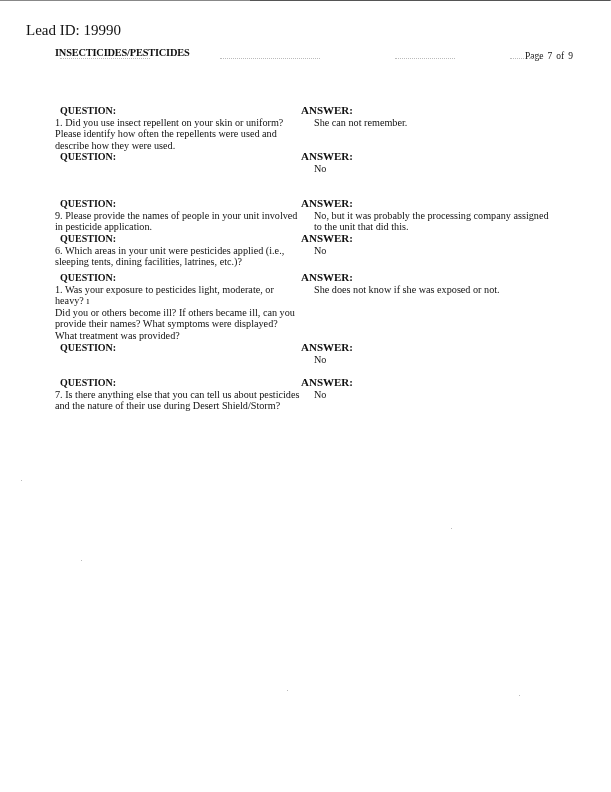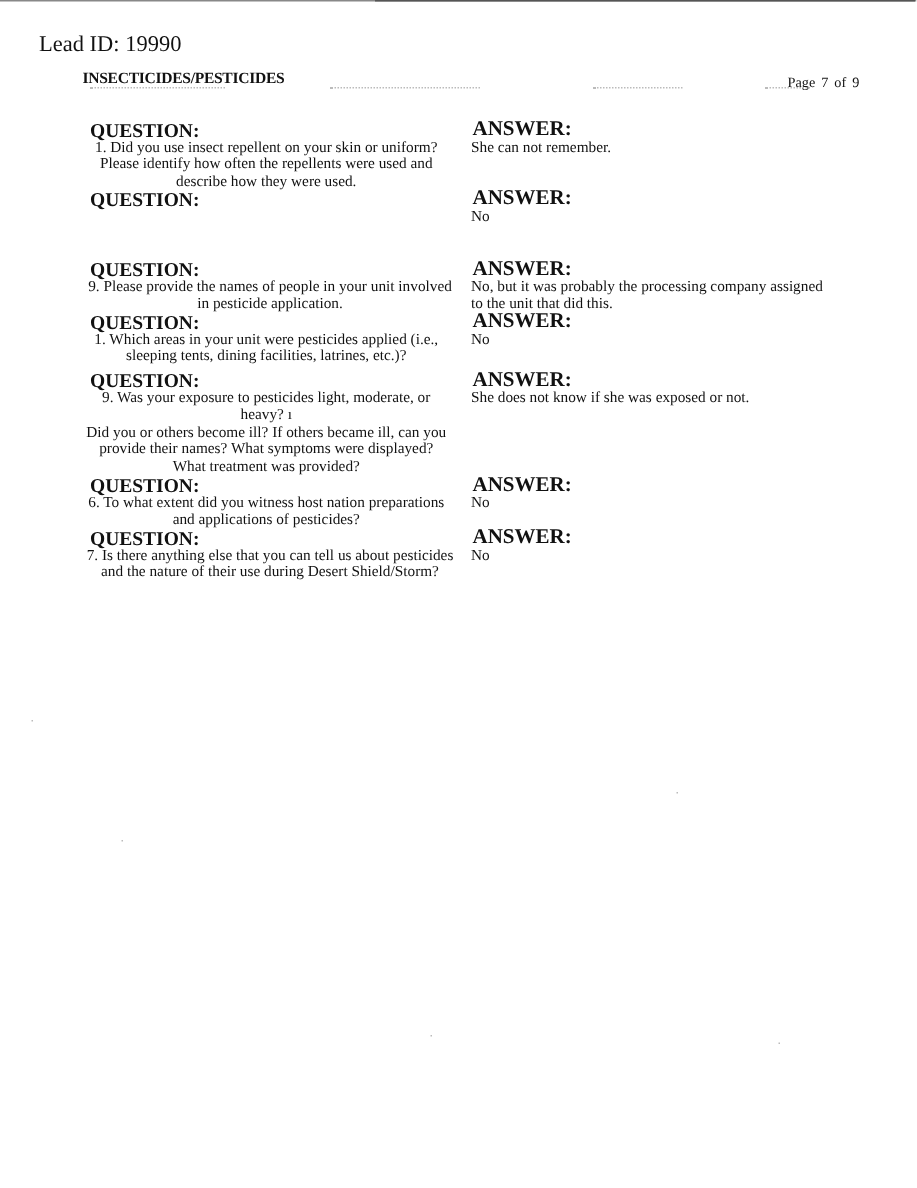--- a/index.html
+++ b/index.html
@@ -10,23 +10,23 @@
     }
     .topline { position: absolute; left: 0; top: 0; width: 611px; height: 1px; background: #888; }
     .topline2 { position: absolute; left: 250px; top: 0; width: 360px; height: 1px; background: #555; }
     .lead { position: absolute; left: 26px; top: 25px; font-size: 15px; }
     .page { position: absolute; left: 525px; top: 25px; font-size: 9.5px; margin-top: 26px; }
     .page span { margin-left: 4px; }
     .dots { position: absolute; top: 58px; height: 1px; border-top: 1px dotted #bbb; }
     .section { position: absolute; left: 55px; top: 47px; font-weight: bold; font-size: 10.4px; letter-spacing: -0.2px; }
     .qa { position: absolute; left: 55px; width: 550px; }
     .row { position: relative; }
-    .qlabel { font-weight: bold; padding-left: 5px; font-size: 13px; }
-    .alabel { position: absolute; left: 260px; top: 0; font-weight: bold; font-size: 14px; }
-    .qtext { width: 245px; white-space: pre-line; text-align: center; }
+    .qlabel { font-weight: bold; padding-left: 5px; font-size: 10px; margin-top: 24px; }
+    .alabel { position: absolute; left: 246px; top: 0; font-weight: bold; font-size: 11px; }
+    .qtext { width: 245px; white-space: pre-line; }
     .atext { position: absolute; left: 259px; top: 11.6px; width: 300px; white-space: pre-line; }
     .speck { position: absolute; width: 1px; height: 1px; background: #bbb; }
   </style>
 </head>
 <body>
 
 <div class="topline"></div>
 <div class="topline2"></div>
 
 <div class="lead">Lead ID: 19990</div>
@@ -68,45 +68,43 @@
 in pesticide application.</div>
     <div class="atext">No, but it was probably the processing company assigned
 to the unit that did this.</div>
   </div>
 </div>
 
 <div class="qa" style="top:209px">
   <div class="row">
     <div class="qlabel">QUESTION:</div>
     <div class="alabel">ANSWER:</div>
-    <div class="qtext">1.  Which areas in your unit were pesticides applied (i.e.,
+    <div class="qtext">6.  Which areas in your unit were pesticides applied (i.e.,
 sleeping tents, dining facilities, latrines, etc.)?</div>
     <div class="atext">No</div>
   </div>
 </div>
 
 <div class="qa" style="top:248px">
   <div class="row">
     <div class="qlabel">QUESTION:</div>
     <div class="alabel">ANSWER:</div>
-    <div class="qtext">9.  Was your exposure to pesticides light, moderate, or
+    <div class="qtext">1.  Was your exposure to pesticides light, moderate, or
 heavy? ı
 Did you or others become ill?  If others became ill, can you
 provide their names?  What symptoms were displayed?
 What treatment was provided?</div>
     <div class="atext">She does not know if she was exposed or not.</div>
   </div>
 </div>
 
 <div class="qa" style="top:318px">
   <div class="row">
     <div class="qlabel">QUESTION:</div>
     <div class="alabel">ANSWER:</div>
-    <div class="qtext">6.  To what extent did you witness host nation preparations
-and applications of pesticides?</div>
     <div class="atext">No</div>
   </div>
 </div>
 
 <div class="qa" style="top:353px">
   <div class="row">
     <div class="qlabel">QUESTION:</div>
     <div class="alabel">ANSWER:</div>
     <div class="qtext" style="width:250px">7.  Is there anything else that you can tell us about pesticides
 and the nature of their use during Desert Shield/Storm?</div>

